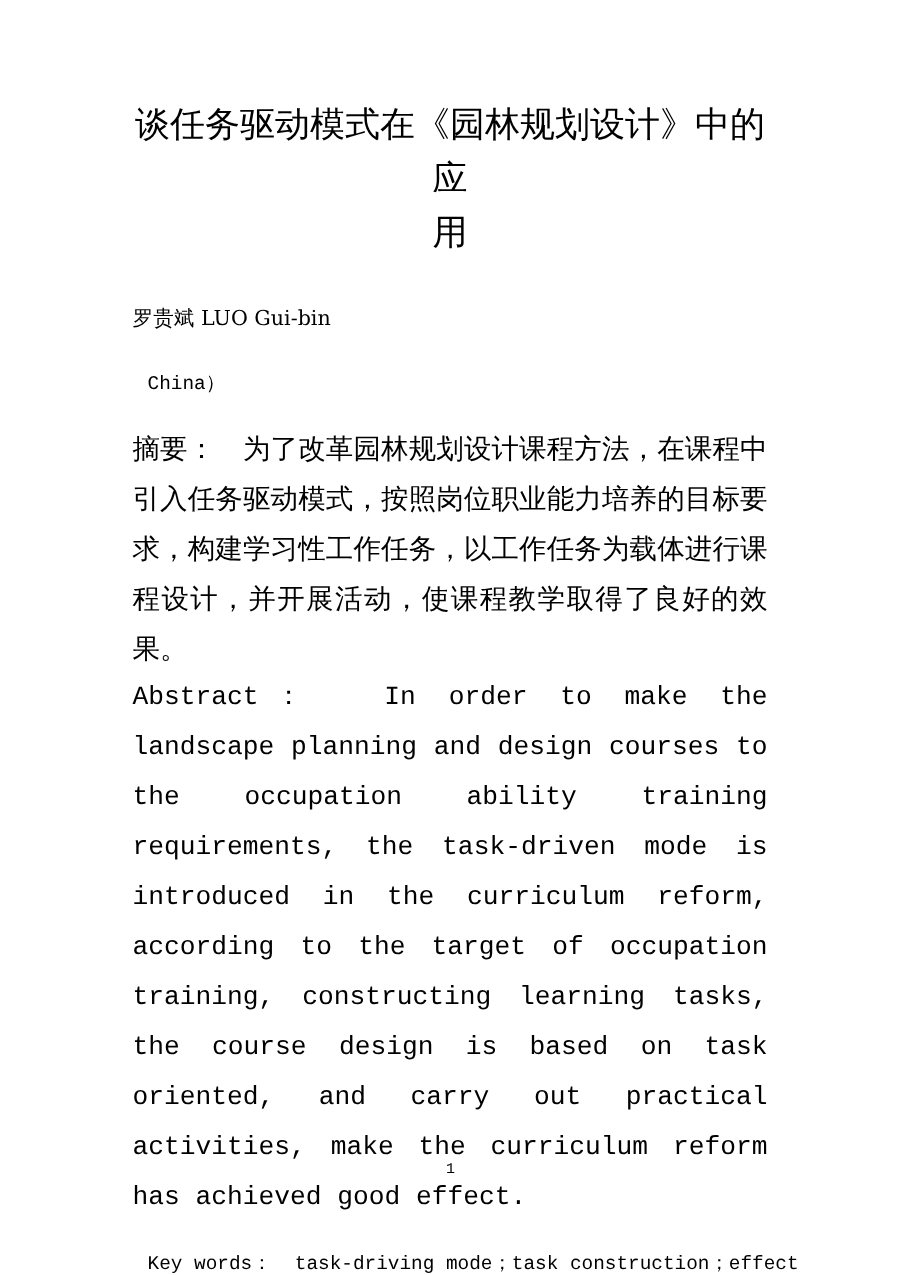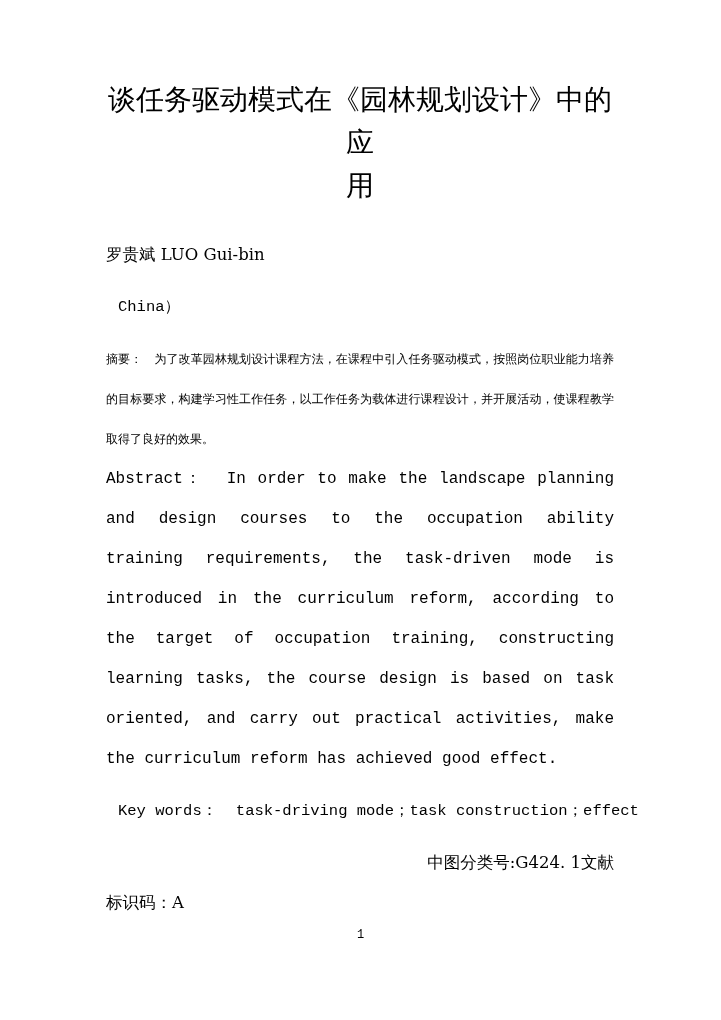--- a/index.html
+++ b/index.html
@@ -70,31 +70,31 @@
     font-size: 14.6px;
     line-height: 40px;
     margin: 0;
     letter-spacing: -0.15px;
     white-space: pre;
   }
 
   
   .para-cjk {
     font-family: Liberation Sans, sans-serif;
-    font-size: 12px;
+    font-size: 22px;
     line-height: 40px;
     text-align: justify;
     text-align-last: left;
     text-justify: inter-character;
     margin: 0;
   }
 
   .para-mono {
     font-family: "Liberation Mono", "DejaVu Sans Mono", monospace;
-    font-size: 16px;
+    font-size: 21px;
     line-height: 40px;
     text-align: justify;
     text-align-last: left;
     margin: 0;
   }
 
   .para-mono .lead,
   .para-cjk .lead {
     white-space: pre;
   }

